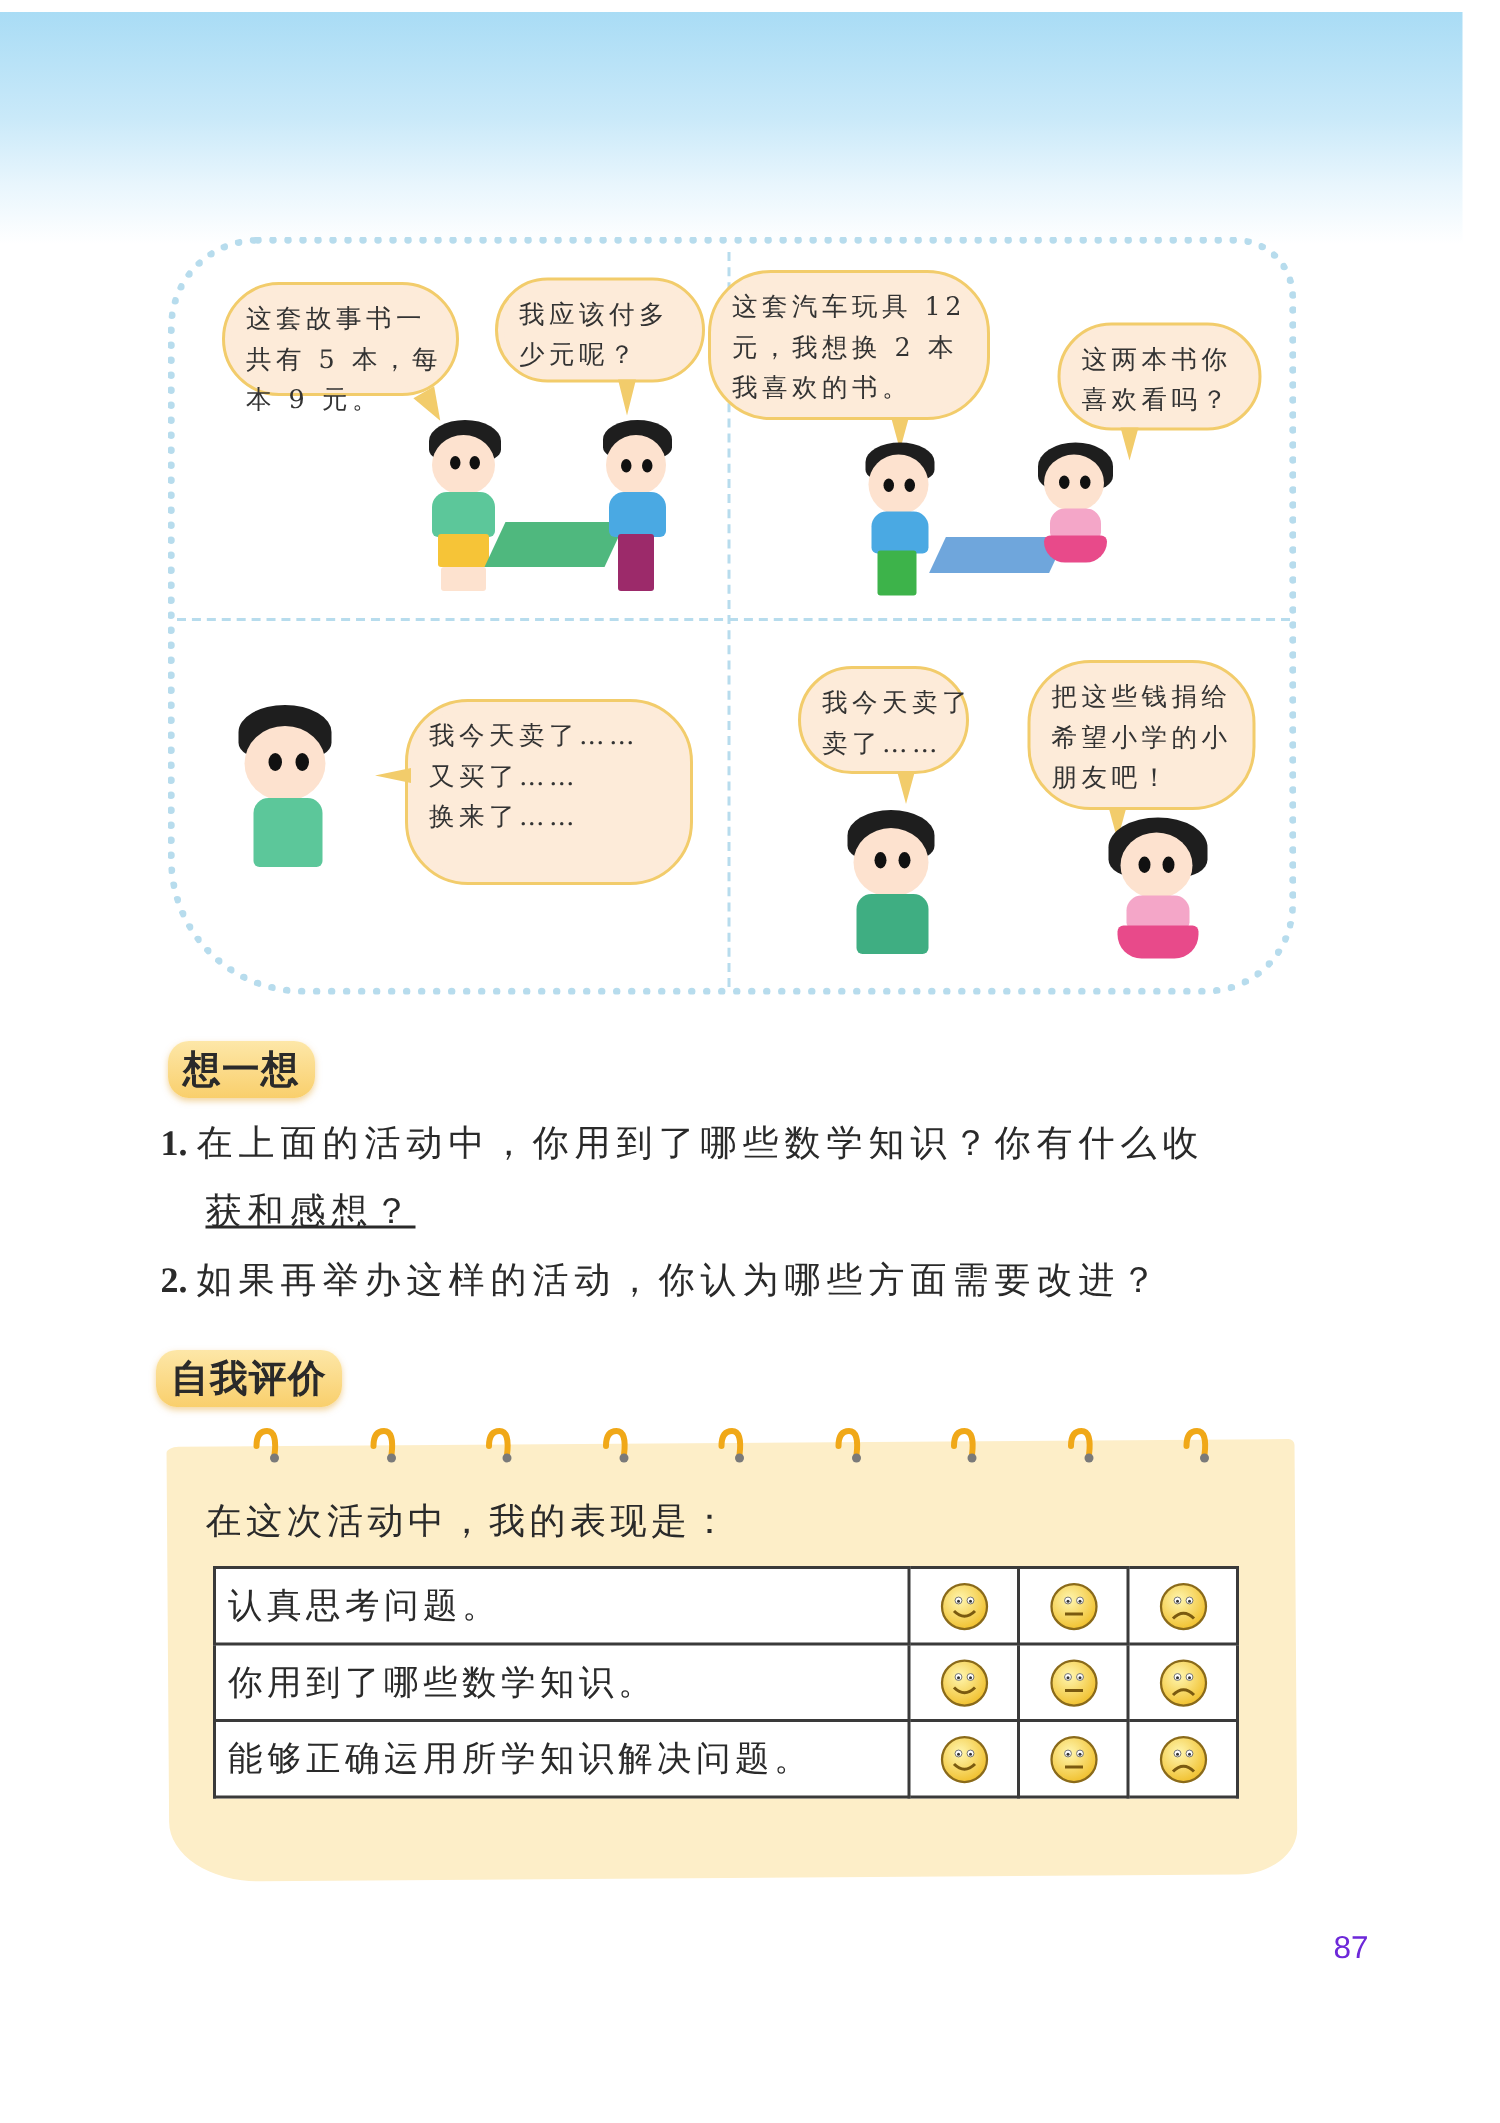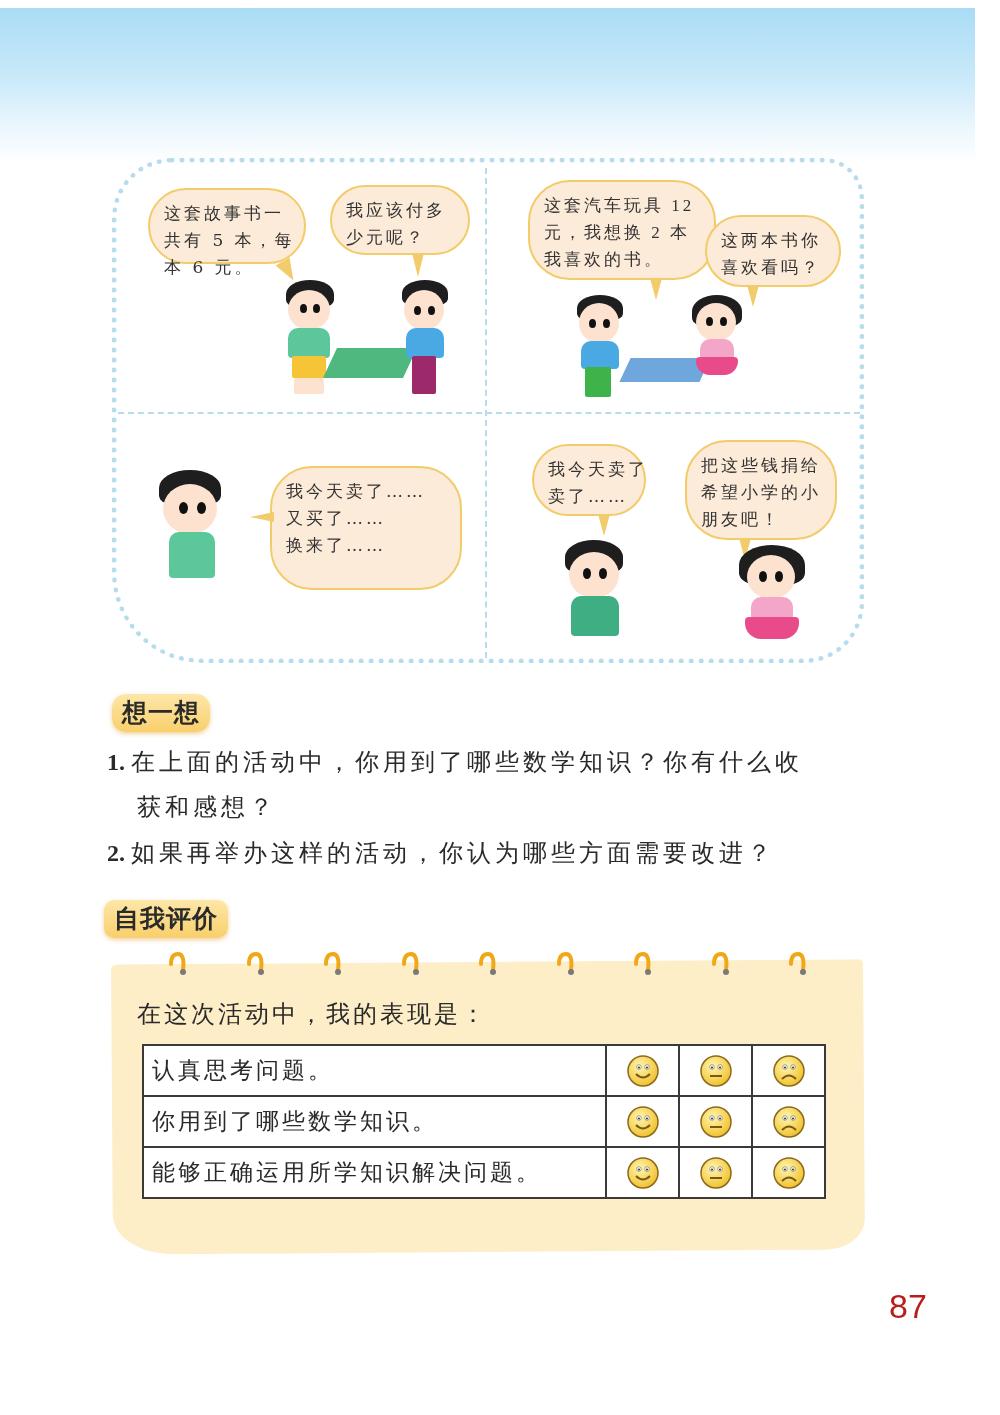--- a/index.html
+++ b/index.html
@@ -87,36 +87,36 @@
     border: 2px solid #3a3a3a; height: 49px; padding: 0; background: #fff;
   }
   table.eval td.txt {
     width: 465px; font-size: 23px; letter-spacing: 3px; padding-left: 8px; color: #2a2a2a;
   }
   table.eval td.face-cell { width: 72px; text-align: center; }
   .face { display: inline-block; width: 34px; height: 34px; vertical-align: middle; }
 
   .page-num {
     position: absolute; left: 889px; top: 1287px;
-    font-family: "Liberation Sans", "DejaVu Sans", sans-serif; font-size: 34px; color: #b91c1c;
+    font-family: "Liberation Sans", "DejaVu Sans", sans-serif; font-size: 21px; color: #6d28d9;
   }
 </style>
 </head>
 <body>
 
 <div class="top-band"></div>
 
 <div class="scene"></div>
 <div class="divider-v"></div>
 <div class="divider-h"></div>
 
 <div class="bubble" style="left:148px;top:188px;width:158px;height:76px;">
   <span class="line">这套故事书一</span>
   <span class="line">共有 5 本，每</span>
-  <span class="line">本 6 元。</span>
+  <span class="line">本 9 元。</span>
   <span class="tail" style="right:8px;bottom:-20px;border-left:8px solid transparent;border-right:8px solid transparent;border-top:22px solid #f2cc6b;transform:rotate(-30deg);"></span>
 </div>
 <div class="bubble" style="left:330px;top:185px;width:140px;height:70px;">
   <span class="line">我应该付多</span>
   <span class="line">少元呢？</span>
   <span class="tail" style="left:80px;bottom:-24px;border-left:6px solid transparent;border-right:6px solid transparent;border-top:24px solid #f2cc6b;"></span>
 </div>
 
 <div class="kid" style="left:280px;top:280px;width:60px;height:120px;">
   <div class="hair" style="left:6px;top:0;width:48px;height:28px;"></div>
@@ -131,21 +131,21 @@
 
 <div class="kid" style="left:400px;top:280px;width:50px;height:120px;">
   <div class="hair" style="left:2px;top:0;width:46px;height:26px;"></div>
   <div class="head" style="left:4px;top:10px;width:40px;height:40px;"></div>
   <div class="eye" style="left:14px;top:26px;"></div>
     <div class="eye" style="left:28px;top:26px;"></div>
   <div class="shirt" style="left:6px;top:48px;width:38px;height:30px;background:#4aa9e3;"></div>
   <div class="pants" style="left:12px;top:76px;width:24px;height:38px;background:#9c2a6a;"></div>
 </div>
 
-<div class="bubble" style="left:528px;top:180px;width:188px;height:100px;font-family:Liberation Serif, serif;">
+<div class="bubble" style="left:472px;top:180px;width:188px;height:100px;">
   <span class="line">这套汽车玩具 12</span>
   <span class="line">元，我想换 2 本</span>
   <span class="line">我喜欢的书。</span>
   <span class="tail" style="left:120px;bottom:-22px;border-left:6px solid transparent;border-right:6px solid transparent;border-top:22px solid #f2cc6b;"></span>
 </div>
 <div class="bubble" style="left:705px;top:215px;width:136px;height:72px;">
   <span class="line">这两本书你</span>
   <span class="line">喜欢看吗？</span>
   <span class="tail" style="left:40px;bottom:-22px;border-left:6px solid transparent;border-right:6px solid transparent;border-top:22px solid #f2cc6b;"></span>
 </div>
@@ -206,28 +206,28 @@
     <div class="eye" style="left:40px;top:26px;width:8px;height:11px;"></div>
   <div class="shirt" style="left:16px;top:52px;width:42px;height:22px;background:#f4a6c8;"></div>
   <div class="pants" style="left:10px;top:72px;width:54px;height:22px;background:#e84a8a;border-radius:4px 4px 16px 16px;"></div>
 </div>
 
 <div class="badge" style="left:112px;top:694px;">想一想</div>
 
 <div class="q" style="top:745px;">
   <span class="num">1.</span><span>在上面的活动中，你用到了哪些数学知识？你有什么收</span>
 </div>
-<div class="q" style="top:790px;left:137px;">
+<div class="q" style="top:790px;left:137px;text-decoration:underline;">
   <span>获和感想？</span>
 </div>
 <div class="q" style="top:836px;">
   <span class="num">2.</span><span>如果再举办这样的活动，你认为哪些方面需要改进？</span>
 </div>
 
-<div class="badge" style="left:104px;top:900px;border-radius:10px;">自我评价</div>
+<div class="badge" style="left:104px;top:900px;">自我评价</div>
 
 <div class="note"></div>
 
 <div id="rings">
     <div class="ring" style="left: 168px;"><svg width="20" height="26" viewBox="0 0 20 26">
         <path d="M3 12 Q3 2 10 2 Q17 2 15 18" fill="none" stroke="#f0a818" stroke-width="4" stroke-linecap="round"></path>
         <circle cx="15" cy="20" r="3" fill="#7a7a7a"></circle>
       </svg></div>
     <div class="ring" style="left: 245.5px;"><svg width="20" height="26" viewBox="0 0 20 26">
         <path d="M3 12 Q3 2 10 2 Q17 2 15 18" fill="none" stroke="#f0a818" stroke-width="4" stroke-linecap="round"></path>

